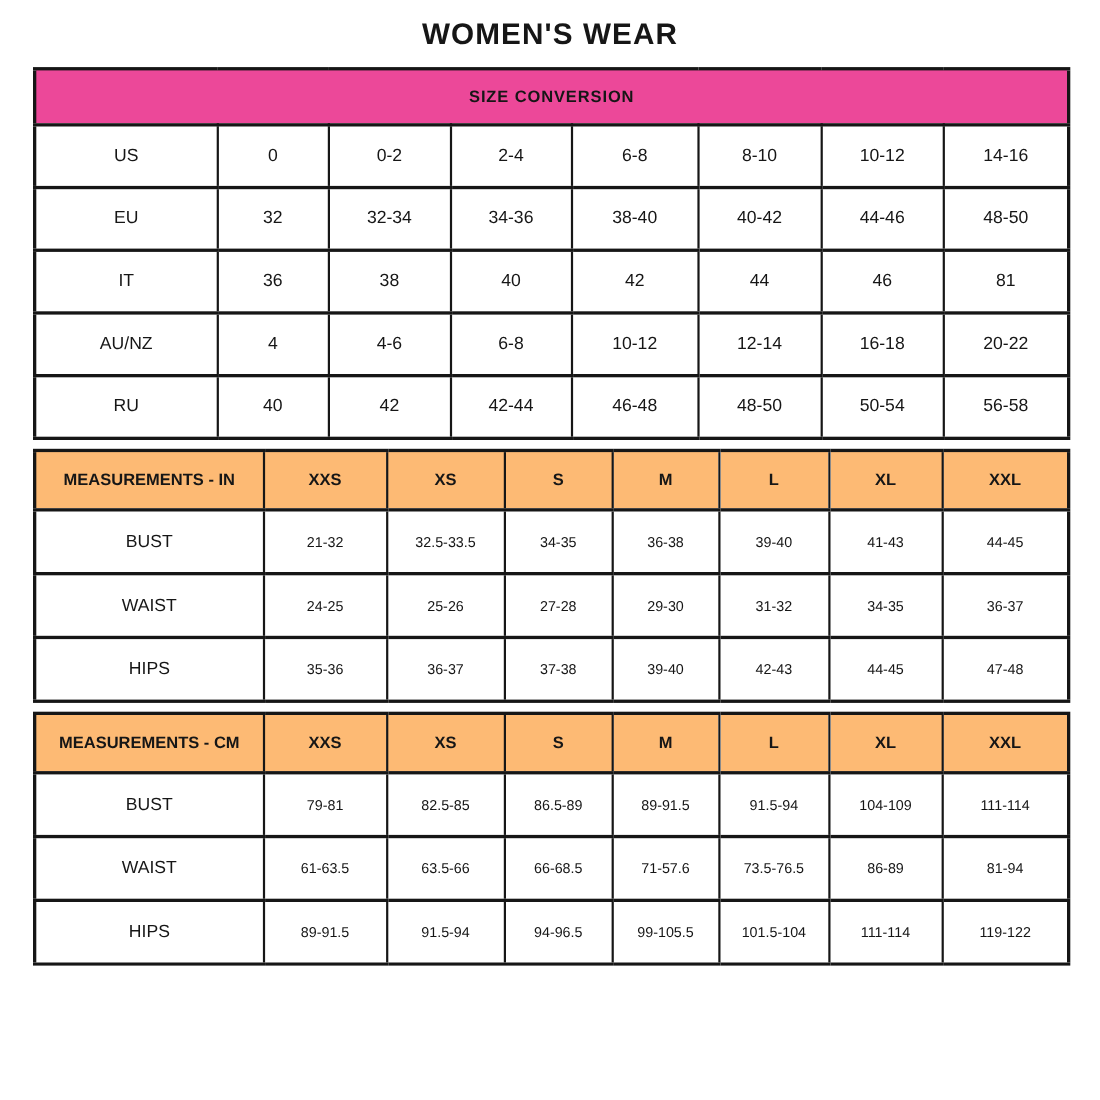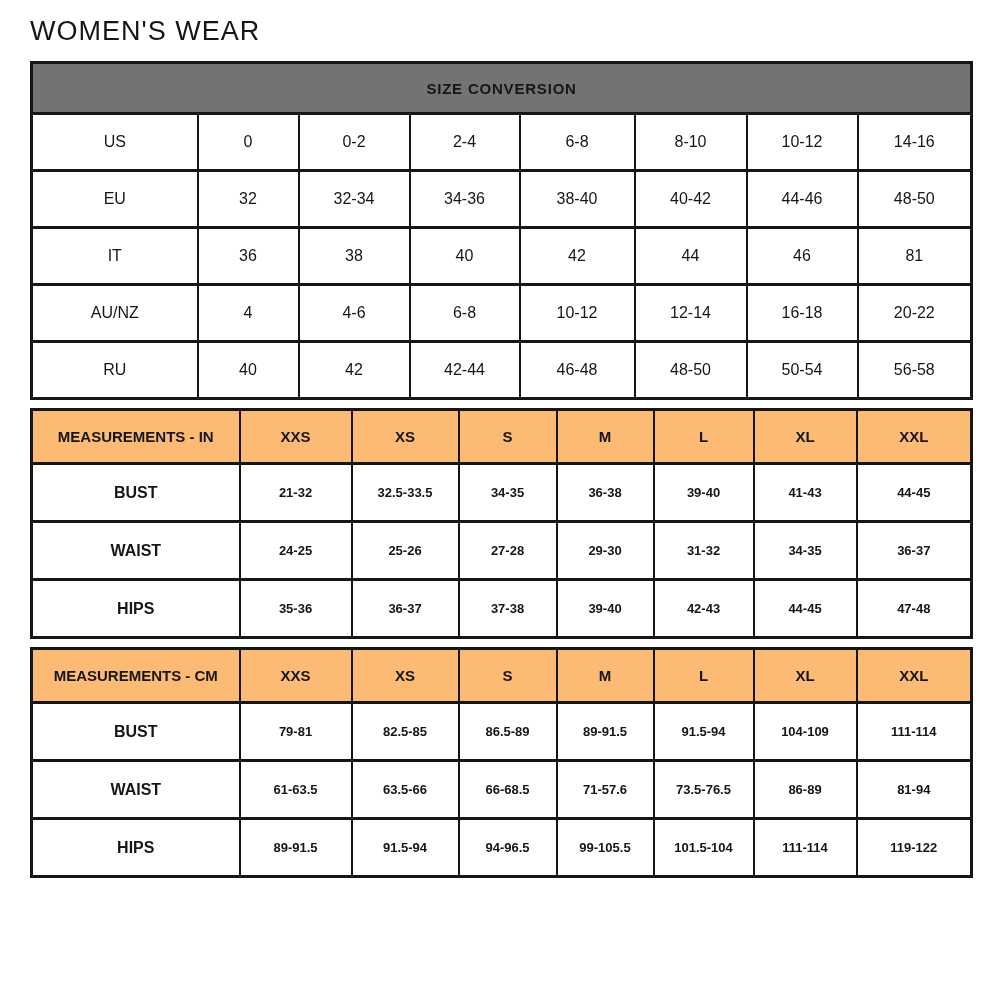--- a/index.html
+++ b/index.html
@@ -8,23 +8,23 @@
     background: #ffffff;
     font-family: "Liberation Sans", sans-serif;
     color: #161616;
   }
   .page {
     width: 940px;
     margin: 0 auto;
     padding-top: 10px;
   }
   .page-title {
-    text-align: left;
+    text-align: center;
     font-size: 27px;
-    font-weight: 400;
+    font-weight: 700;
     letter-spacing: 1px;
     margin: 6px 0 14px 0;
   }
   table {
     border-collapse: collapse;
     table-layout: fixed;
     width: 940px;
     border: 3px solid #161616;
   }
   td, th {
@@ -33,21 +33,21 @@
     border-top: 3px solid #161616;
     border-bottom: 3px solid #161616;
     text-align: center;
     vertical-align: middle;
     padding: 0;
     overflow: hidden;
     white-space: nowrap;
   }
   
   .banner-cell {
-    background: #737373;
+    background: #ec4899;
     height: 48px;
     font-size: 15px;
     font-weight: 700;
     letter-spacing: 0.8px;
   }
   .t1 .head-row td {
     height: 56px;
     font-size: 16px;
     font-weight: 400;
   }
@@ -62,21 +62,21 @@
   }
   .tm .head-row th {
     background: #fdba74;
     height: 51px;
     font-size: 15px;
     font-weight: 700;
   }
   .tm .data-row td {
     height: 55px;
     font-size: 13px;
-    font-weight: 700;
+    font-weight: 400;
   }
   .tm .data-row td.row-label {
     font-size: 16px;
   }
 </style>
 </head>
 <body>
 
 <div class="page">
 

